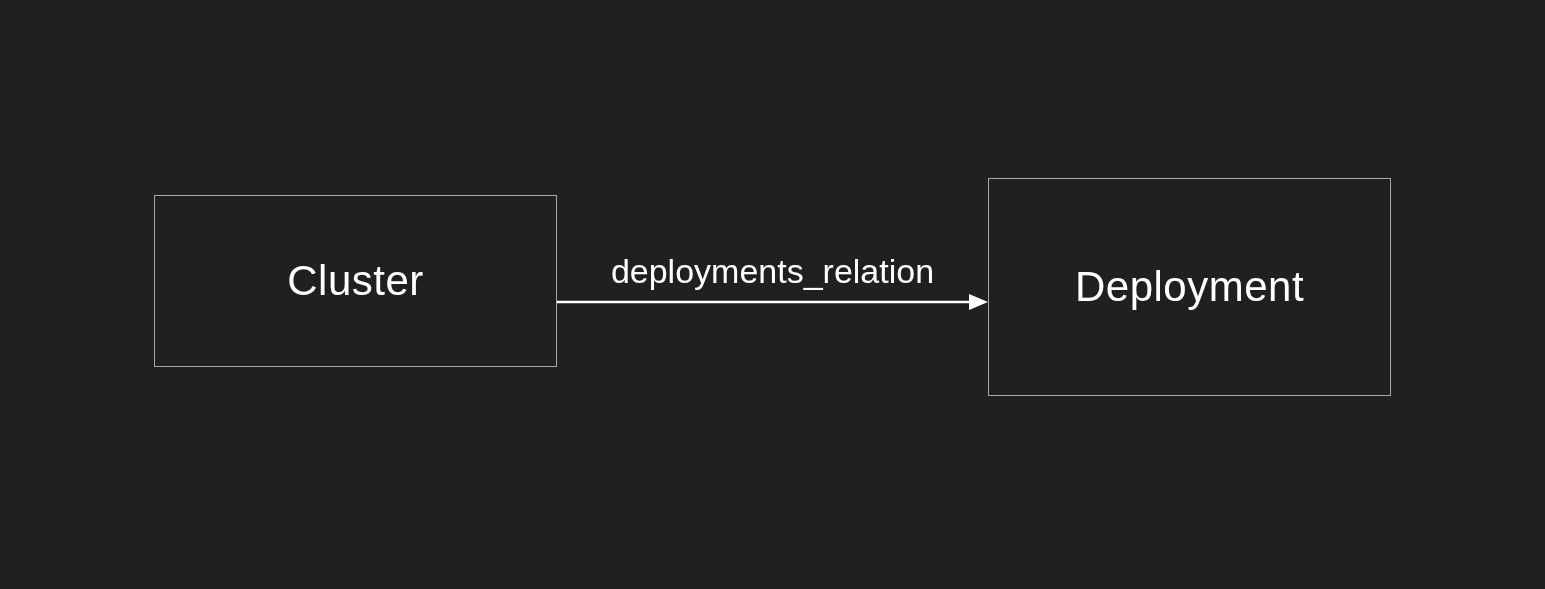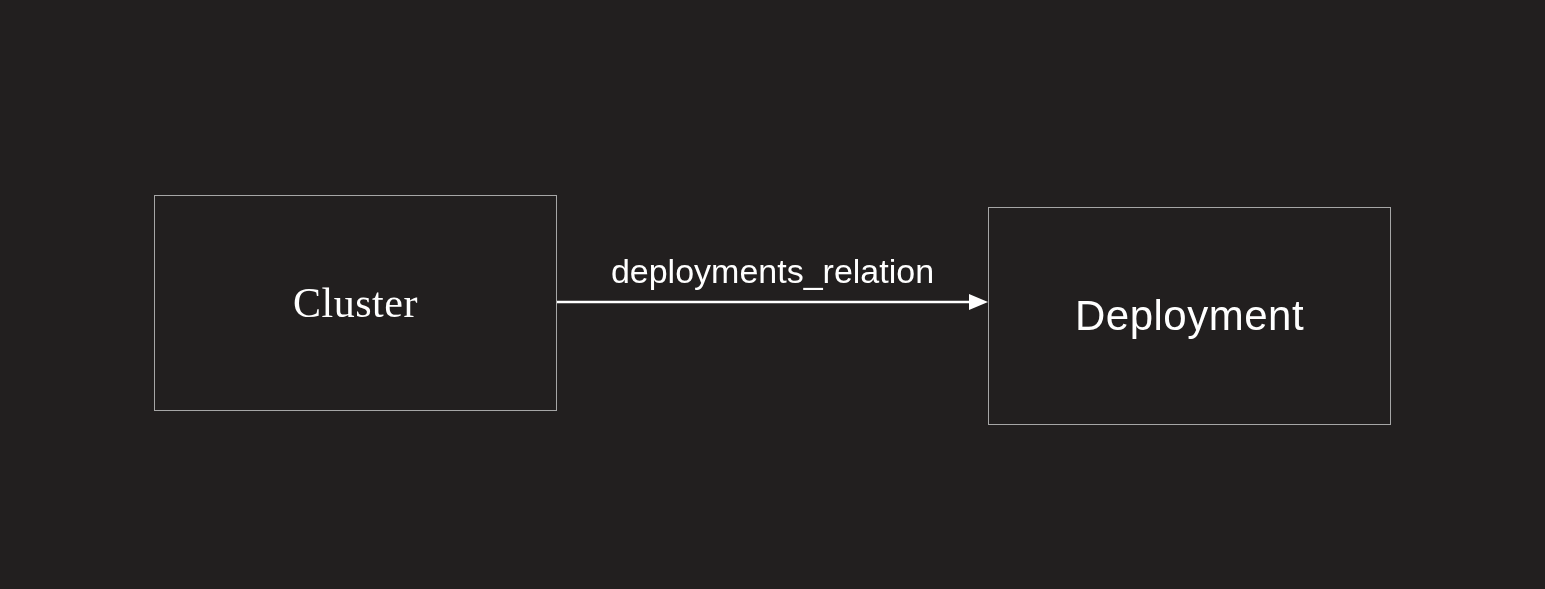--- a/index.html
+++ b/index.html
@@ -28,26 +28,25 @@
     border: 1.5px solid var(--node-border);
     background: var(--background);
     display: flex;
     align-items: center;
     justify-content: center;
   }
   .node--cluster {
     left: 154px;
     top: 195px;
     width: 403px;
-    height: 216px;
-    font-family: Liberation Serif, serif;
+    height: 172px;
   }
   .node--deployment {
     left: 988px;
-    top: 207px;
+    top: 178px;
     width: 403px;
     height: 218px;
   }
   .node__label {
     color: var(--text);
     font-size: 42px;
     font-weight: 400;
     letter-spacing: 0.5px;
     white-space: nowrap;
   }

